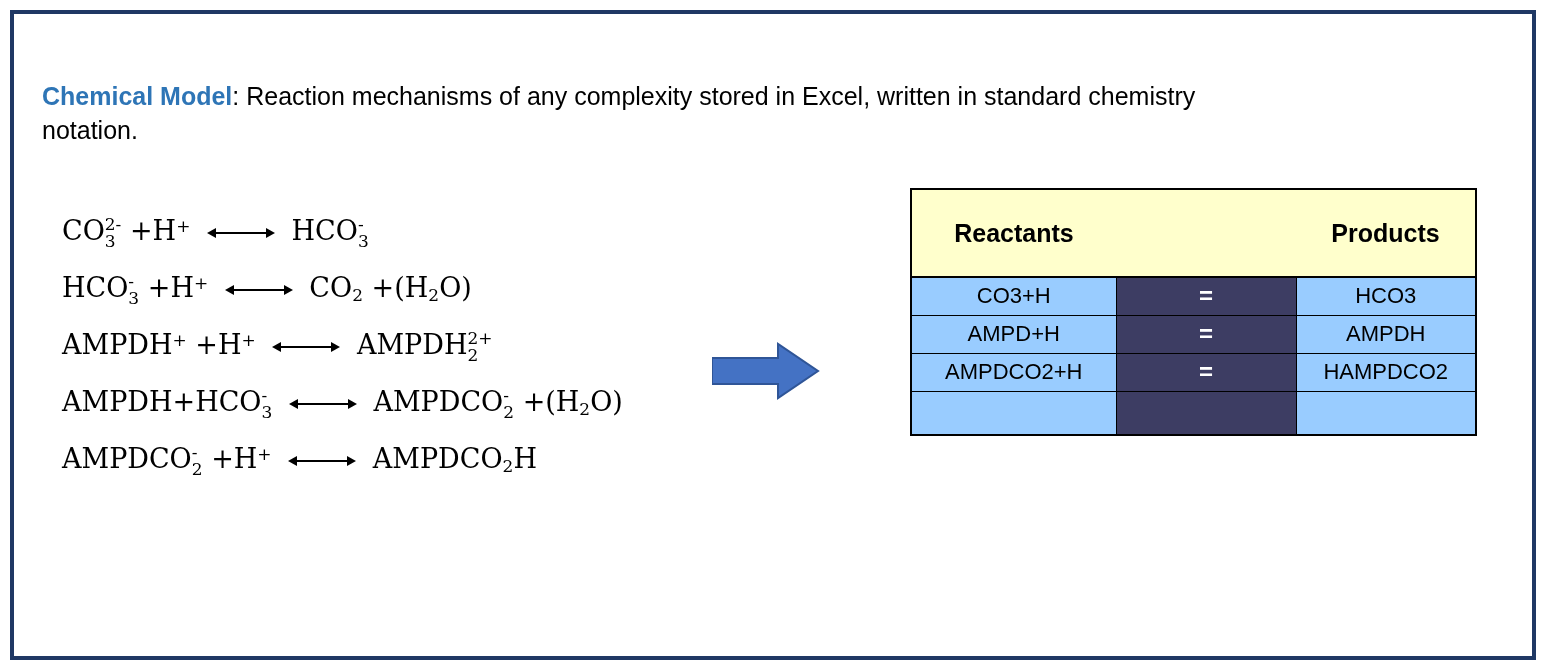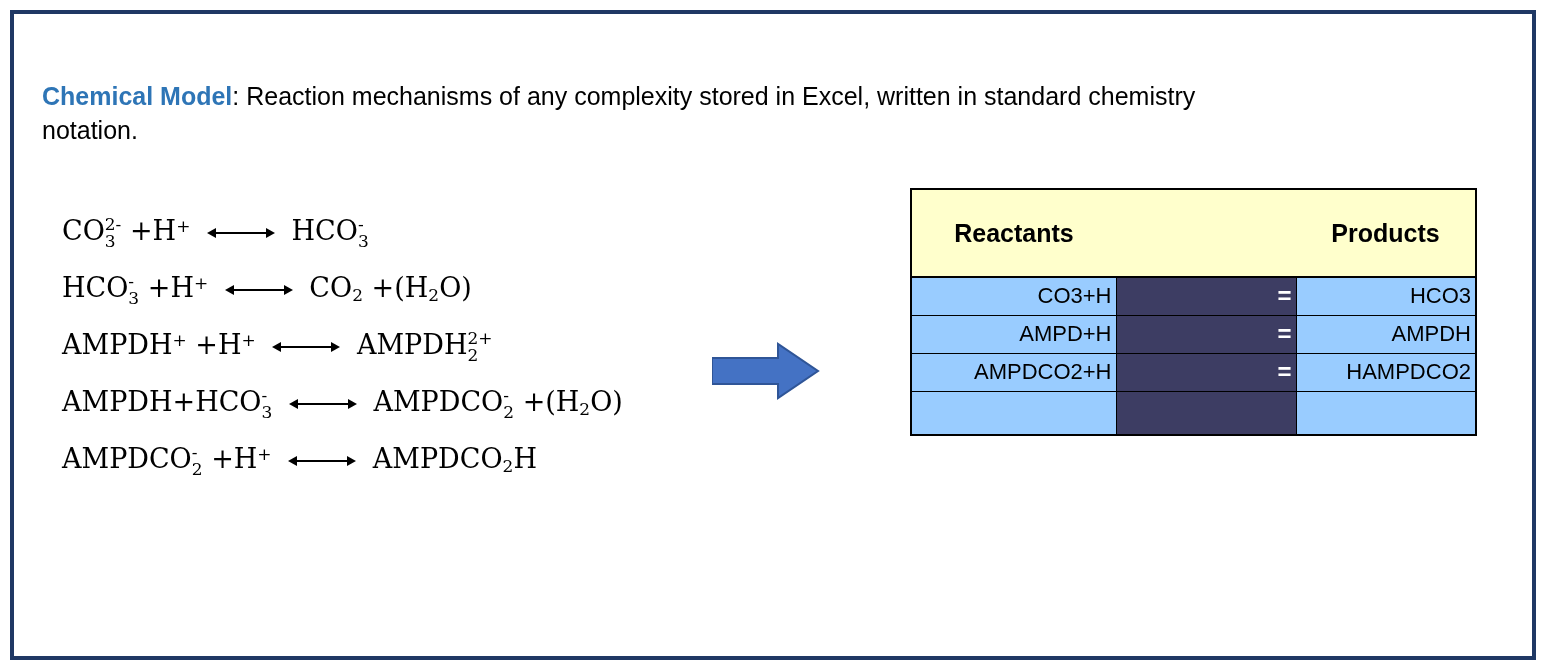--- a/index.html
+++ b/index.html
@@ -99,21 +99,21 @@
     font-size: 25px;
     font-weight: bold;
     color: #000;
     text-align: center;
     border-bottom: 2px solid #000;
   }
   .rx-table td {
     border: 1.5px solid #000;
     height: 38px;
     font-size: 22px;
-    text-align: right;
+    text-align: center;
     padding: 0 4px;
     overflow: hidden;
   }
   .rx-table tr.row-empty td { height: 44px; }
   td.cell-light { background: #99CCFF; color: #000; }
   td.cell-dark  { background: #3D3D63; color: #FFFFFF; font-weight: bold; font-size: 24px; }
 </style>
 </head>
 <body>
 

